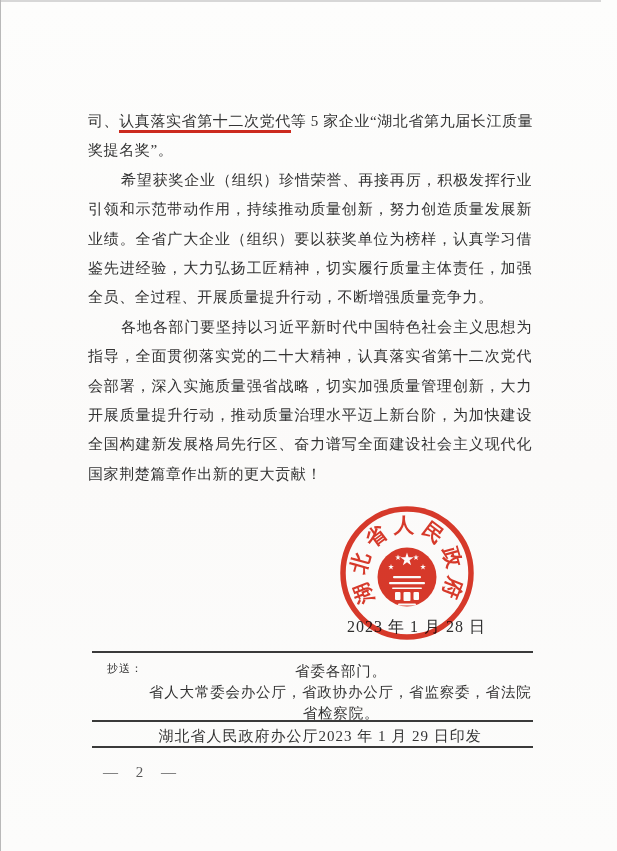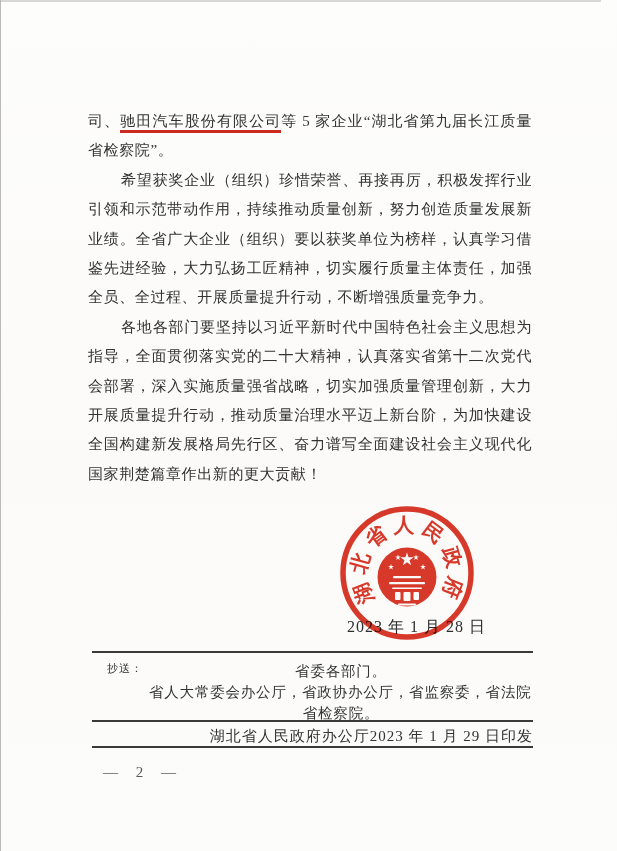--- a/index.html
+++ b/index.html
@@ -86,21 +86,21 @@
     letter-spacing: 0.8px;
     color: #333;
     text-align: center;
   }
   .copy-line { white-space: nowrap; overflow: hidden; }
   .issuer-row {
     position: absolute;
     left: 107px; top: 727px;
     width: 426px;
     display: flex;
-    justify-content: flex-end;
+    justify-content: center;
     font-size: 15px;
     letter-spacing: 1px;
     color: #333;
     white-space: nowrap;
   }
   .page-number {
     position: absolute;
     left: 103px; top: 764px;
     font-size: 15px;
     letter-spacing: 7px;
@@ -109,22 +109,22 @@
   }
 </style>
 </head>
 <body>
 
 <div class="page">
   <div class="edge-top"></div>
   <div class="edge-left"></div>
 
   <main class="body-text">
-    <div class="body-line"><span>司、</span><span class="red-underline">驰田汽车股份有限公司</span><span>等 5 家企业“湖北省第九届长江质量</span></div>
-    <div class="body-line last">省检察院”。</div>
+    <div class="body-line"><span>司、</span><span class="red-underline">认真落实省第十二次党代</span><span>等 5 家企业“湖北省第九届长江质量</span></div>
+    <div class="body-line last">奖提名奖”。</div>
     <div>
         <div class="body-line indent">希望获奖企业（组织）珍惜荣誉、再接再厉，积极发挥行业</div>
         <div class="body-line">引领和示范带动作用，持续推动质量创新，努力创造质量发展新</div>
         <div class="body-line">业绩。全省广大企业（组织）要以获奖单位为榜样，认真学习借</div>
         <div class="body-line">鉴先进经验，大力弘扬工匠精神，切实履行质量主体责任，加强</div>
         <div class="body-line last">全员、全过程、开展质量提升行动，不断增强质量竞争力。</div>
       </div>
     <div>
         <div class="body-line indent">各地各部门要坚持以习近平新时代中国特色社会主义思想为</div>
         <div class="body-line">指导，全面贯彻落实党的二十大精神，认真落实省第十二次党代</div>

